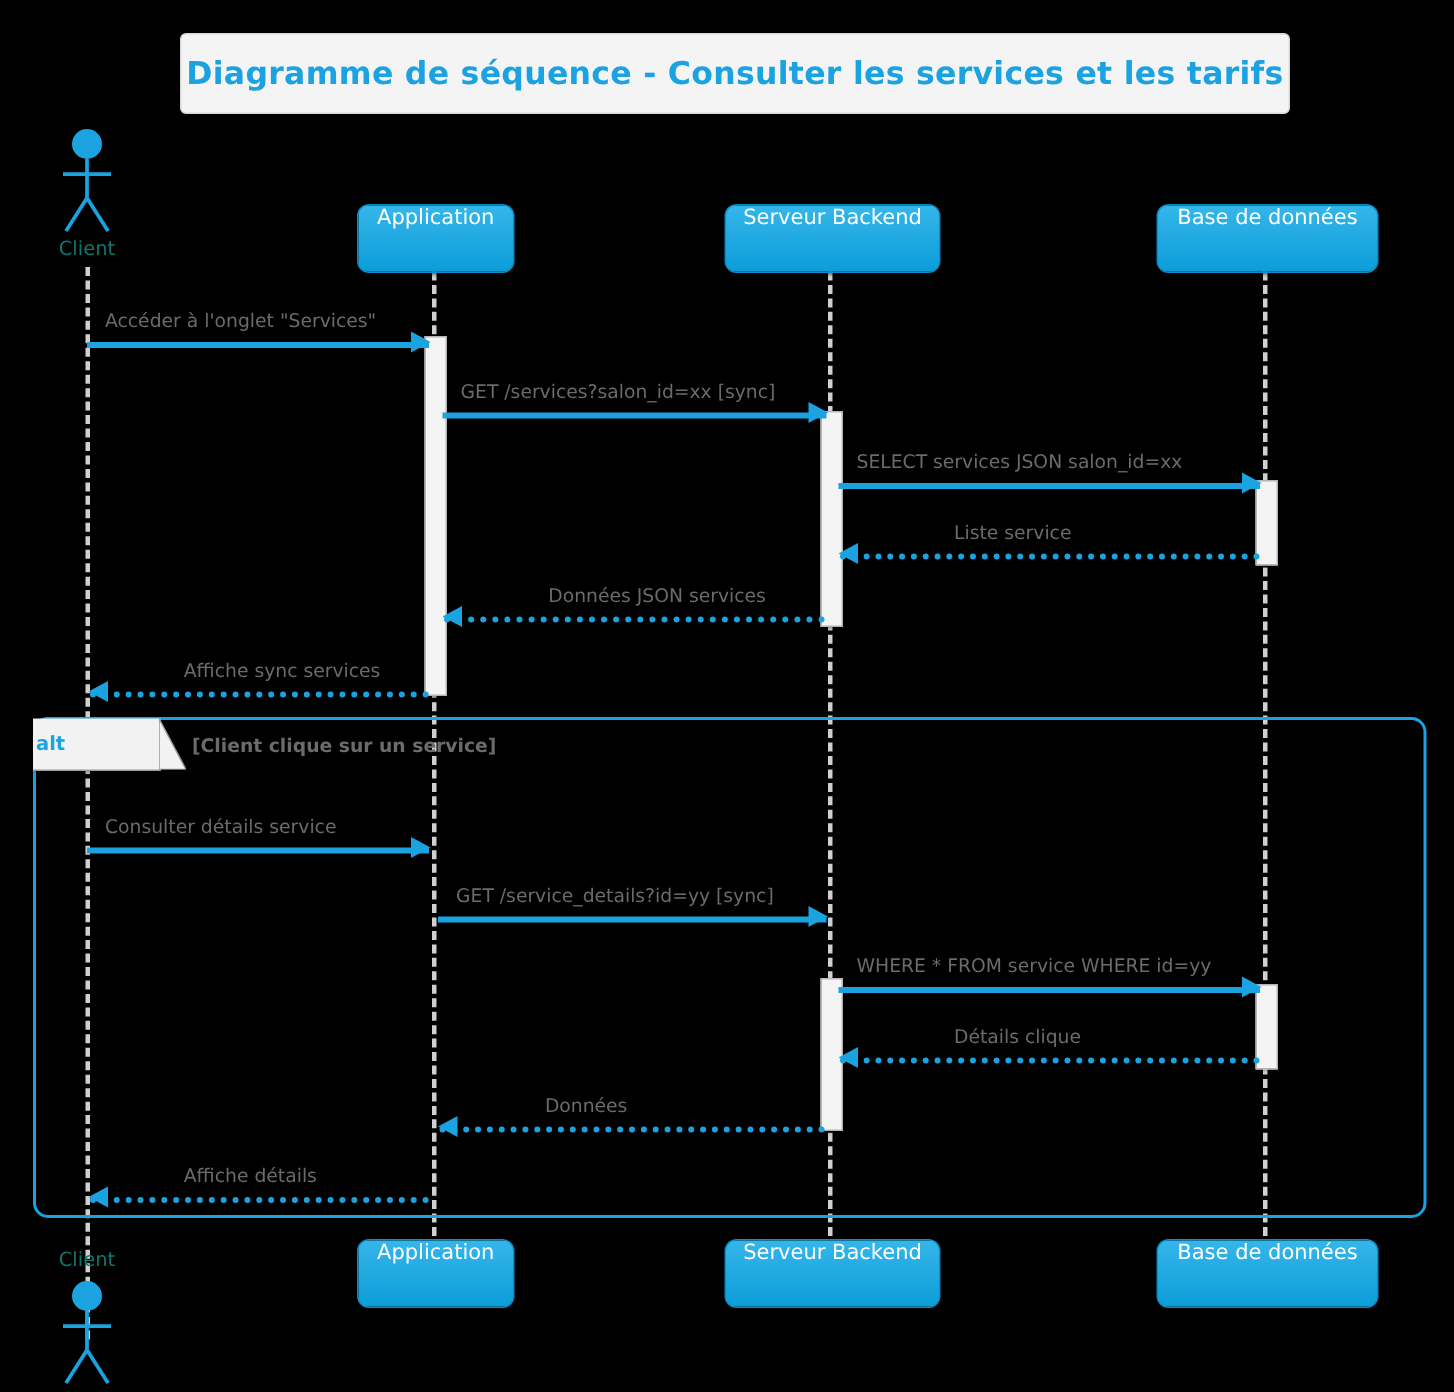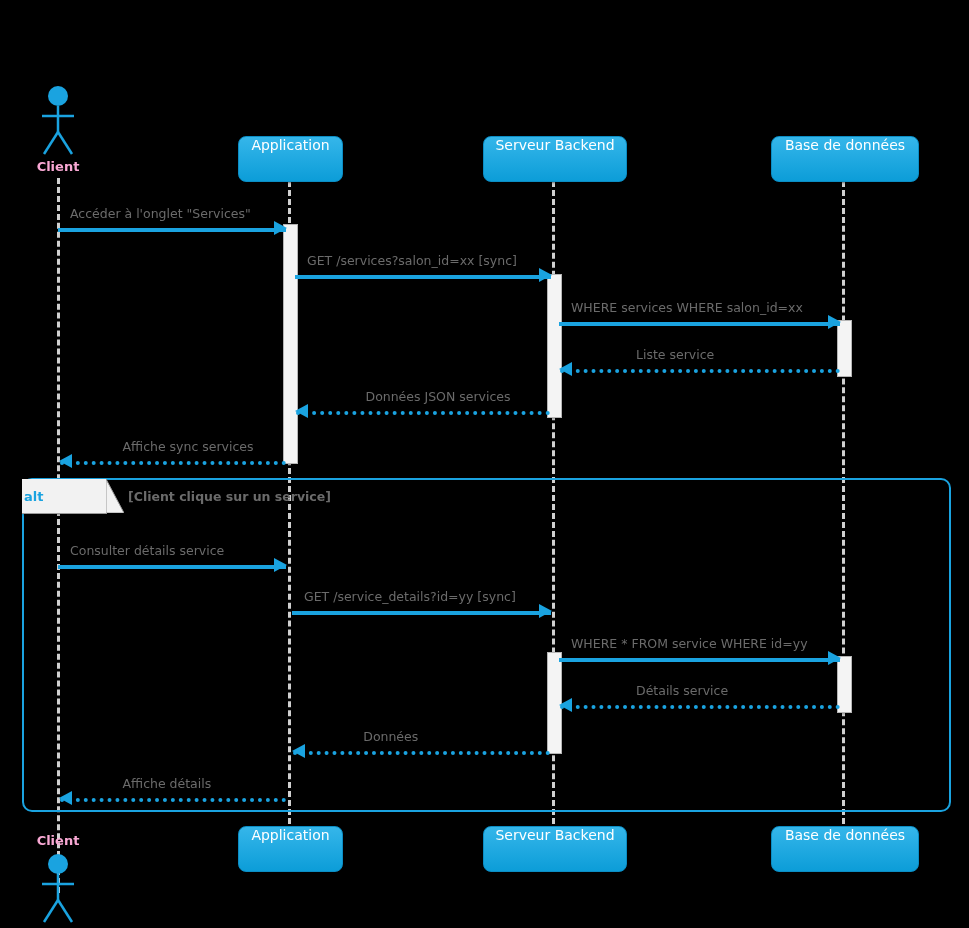--- a/index.html
+++ b/index.html
@@ -23,21 +23,21 @@
     background:linear-gradient(#35b6ea,#0c9dd8);
     border:1px solid #0b8dc4;
     box-shadow:1px 1px 2px rgba(0,0,0,.45);
     display:flex;justify-content:center;
   }
   .pbox span{color:#ffffff;font-size:14px;white-space:nowrap;}
 
   
   .actor{position:absolute;}
   .actor-label{
-    position:absolute;color:#f9a8d4;font-size:13px;font-weight:bold;
+    position:absolute;color:#0f766e;font-size:13px;font-weight:normal;
     text-align:center;white-space:nowrap;
   }
 
   
   .lifeline{
     position:absolute;width:0;border-left:3px dashed #d0d0d0;
   }
 
   
   .activation{
@@ -79,20 +79,23 @@
   .frag-tab span{color:#1aa3e0;font-size:13px;font-weight:bold;padding-left:2px;}
   .frag-cond{
     position:absolute;color:#6b6b6b;font-size:12.5px;font-weight:bold;white-space:nowrap;
   }
 </style>
 </head>
 <body>
 
 <div id="stage">
 
+  <div class="title-box">
+    <div class="title-text">Diagramme de séquence - Consulter les services et les tarifs</div>
+  </div>
 
   <div class="lifeline" style="left:57px;top:178px;height:715px;"></div>
   <div class="lifeline" style="left:288px;top:181px;height:643px;"></div>
   <div class="lifeline" style="left:552px;top:181px;height:643px;"></div>
   <div class="lifeline" style="left:842px;top:181px;height:643px;"></div>
 
   <div class="actor" style="left:38px;top:86px;width:40px;height:72px;">
     <svg width="40" height="72" viewBox="0 0 40 72">
       <circle cx="20" cy="10" r="10" fill="#1aa3e0"></circle>
       <line x1="20" y1="20" x2="20" y2="46" stroke="#1aa3e0" stroke-width="2.5"></line>
@@ -127,21 +130,21 @@
 
   <div class="msg solid to-right" style="left:295px;top:275px;width:256px;">
     <div class="line"></div>
     <div class="head"></div>
     <div class="label">GET /services?salon_id=xx [sync]</div>
   </div>
 
   <div class="msg solid to-right" style="left:559px;top:322px;width:281px;">
     <div class="line"></div>
     <div class="head"></div>
-    <div class="label">WHERE services WHERE salon_id=xx</div>
+    <div class="label">SELECT services JSON salon_id=xx</div>
   </div>
 
   <div class="msg dotted to-left lbl-center" style="left:560px;top:369px;width:280px;">
     <div class="line"></div>
     <div class="head"></div>
     <div class="label">Liste service</div>
   </div>
 
   <div class="msg dotted to-left lbl-center" style="left:296px;top:411px;width:254px;">
     <div class="line"></div>
@@ -179,21 +182,21 @@
 
   <div class="msg solid to-right" style="left:559px;top:658px;width:281px;">
     <div class="line"></div>
     <div class="head"></div>
     <div class="label">WHERE * FROM service WHERE id=yy</div>
   </div>
 
   <div class="msg dotted to-left lbl-center" style="left:560px;top:705px;width:280px;">
     <div class="line"></div>
     <div class="head"></div>
-    <div class="label">Détails service</div>
+    <div class="label">Détails clique</div>
   </div>
 
   <div class="msg dotted to-left lbl-center" style="left:293px;top:751px;width:257px;">
     <div class="line"></div>
     <div class="head"></div>
     <div class="label">Données</div>
   </div>
 
   <div class="msg dotted to-left lbl-center" style="left:60px;top:798px;width:226px;">
     <div class="line"></div>

